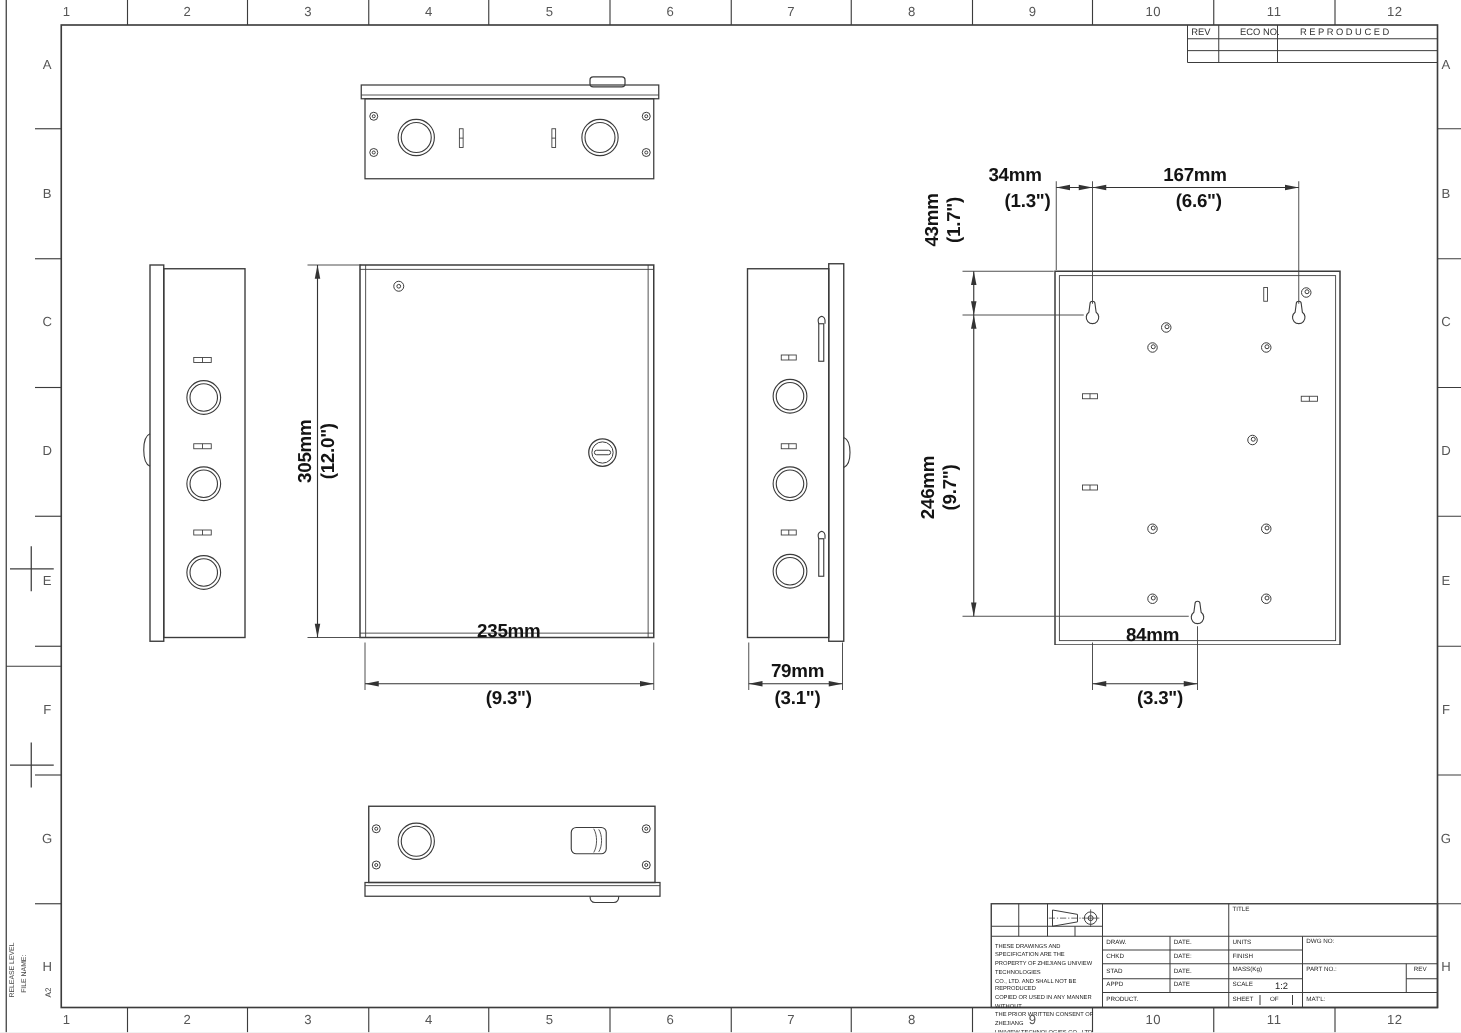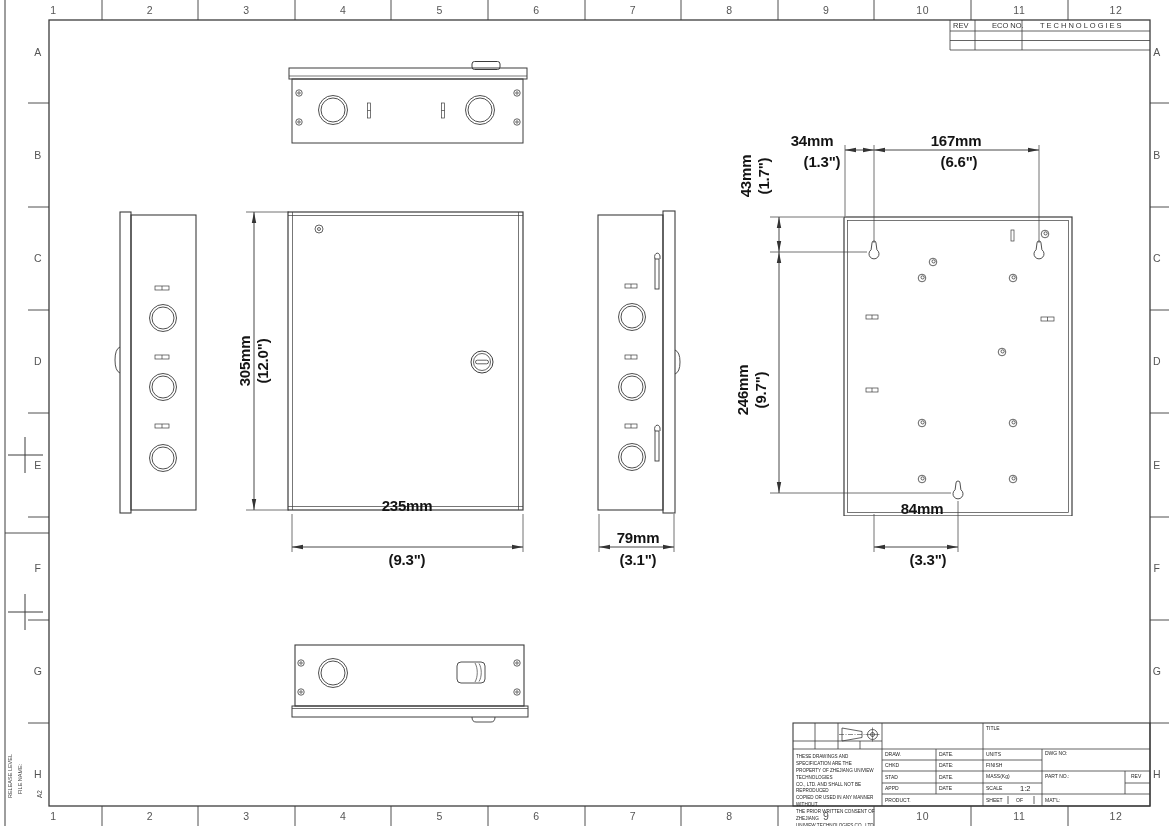--- a/index.html
+++ b/index.html
@@ -87,21 +87,21 @@
       <line x1="950" y1="20" x2="950" y2="50"></line>
         <line x1="975" y1="20" x2="975" y2="50"></line>
       <line x1="1022" y1="20" x2="1022" y2="50"></line>
       <line x1="950" y1="31" x2="1150" y2="31"></line>
         <line x1="950" y1="40.5" x2="1150" y2="40.5"></line>
       <line x1="950" y1="50" x2="1150" y2="50"></line>
     </g>
   </svg>
   <span class="revh" style="left:953px;top:22px">REV</span>
   <span class="revh" style="left:992px;top:22px">ECO NO.</span>
-  <span class="revh" style="left:1040px;top:22px;letter-spacing:2px">TECHNOLOGIES</span>
+  <span class="revh" style="left:1040px;top:22px;letter-spacing:2px">REPRODUCED</span>
 
   <svg class="abs" style="left:287px;top:60px" width="244" height="90">
     <g stroke="currentColor" fill="none" stroke-width="1">
       <rect x="185" y="1.5" width="28" height="8" rx="2.5"></rect>
       <rect x="2" y="8" width="238" height="11"></rect>
       <line x1="2" y1="16" x2="240" y2="16" stroke-width="0.7"></line>
       <rect x="5" y="19" width="231" height="64"></rect>
       <g stroke-width="0.8">
         <circle cx="12" cy="33" r="3.2"></circle>
           <circle cx="12" cy="33" r="1.2"></circle>

